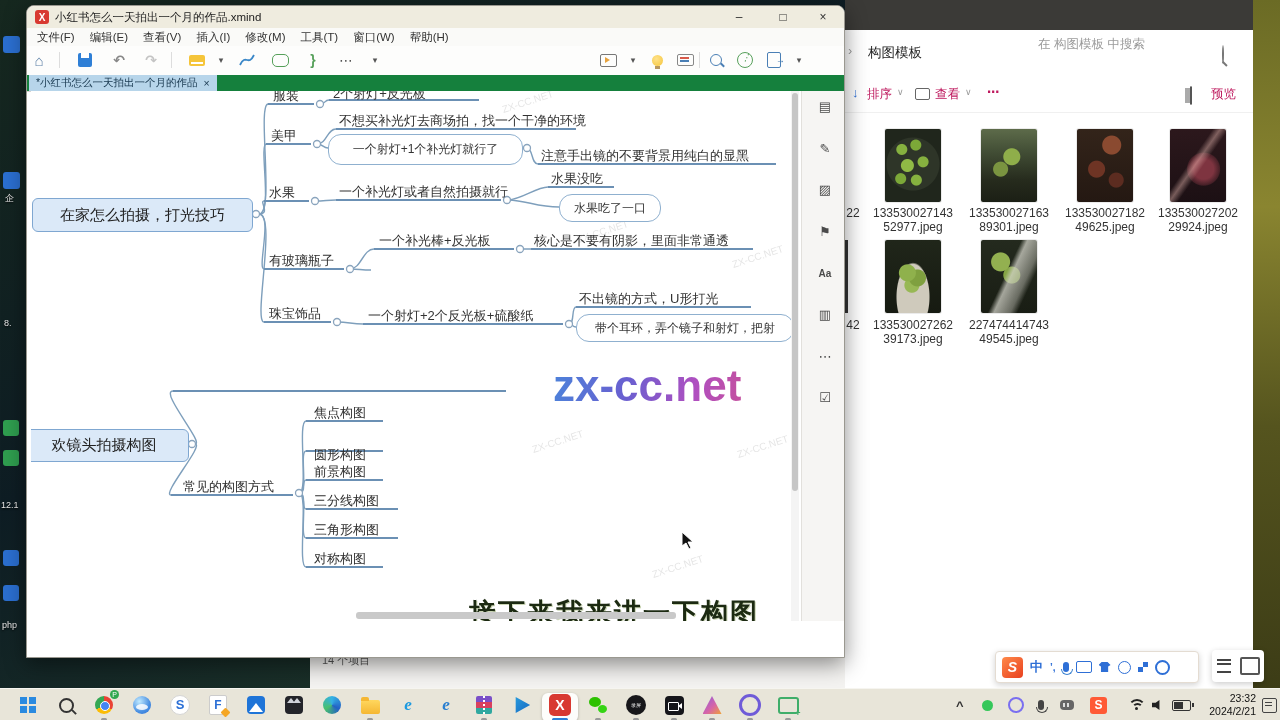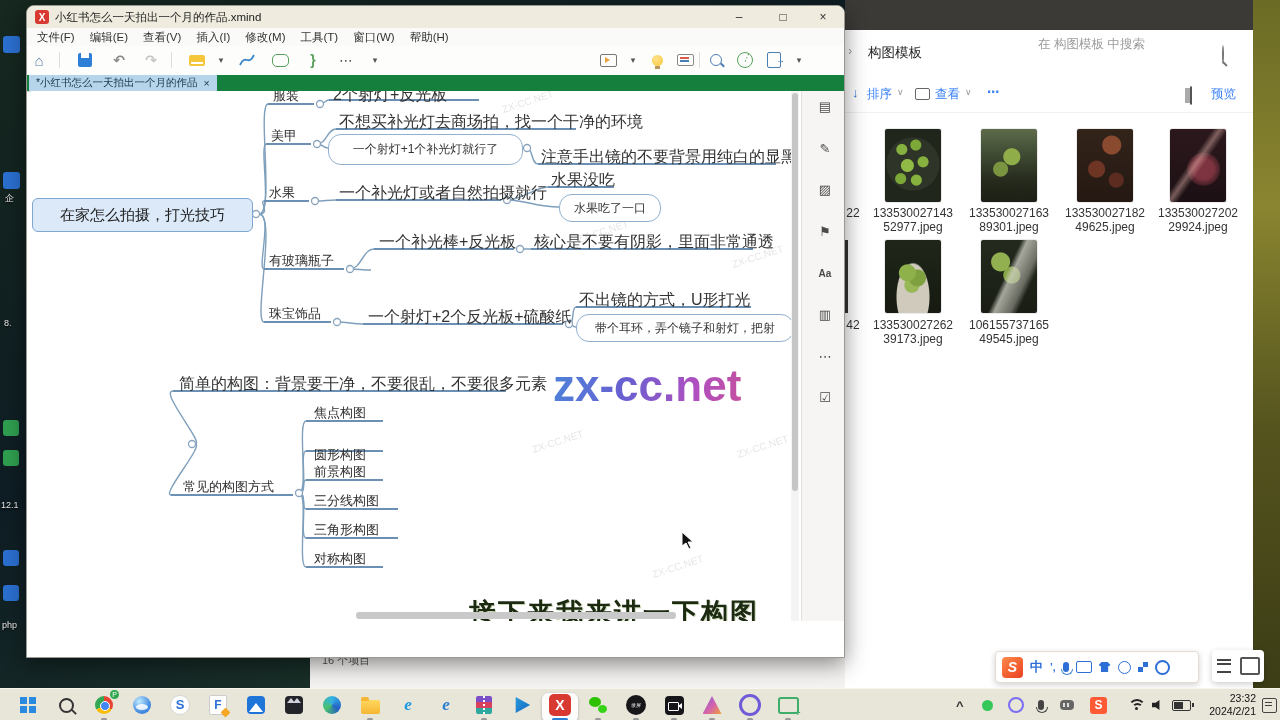--- a/index.html
+++ b/index.html
@@ -22,21 +22,21 @@
   .ti{position:absolute;top:5px;width:20px;height:18px;display:flex;align-items:center;justify-content:center;font-size:14px;color:#666}
   .tsep{position:absolute;top:6px;width:1px;height:16px;background:#ddd}
   #xtabs{left:0;top:69px;right:0;height:16px;background:#15803d;border-bottom:1px solid #d8d6d2}
   #dtab{position:absolute;left:2px;top:0;height:16px;background:#b7d5ea;display:flex;align-items:center;gap:6px;
         padding:0 7px;font-size:10.5px;color:#17374e}
   
   #canvas{left:4px;top:85px;width:770px;height:530px;background:#fff;overflow:hidden}
   .root{position:absolute;background:#dbe9f8;border:1.5px solid #7fa7d1;border-radius:6px;color:#222;
         font-size:15px;display:flex;align-items:center;justify-content:center;white-space:nowrap}
   .bl{position:absolute;font-size:13px;color:#2e2e2e;white-space:nowrap}
-  .bs{position:absolute;font-size:16px;color:#333;white-space:nowrap}
+  .bs{position:absolute;font-size:13px;color:#333;white-space:nowrap}
   .mbox{position:absolute;border:1.4px solid #8fb0cf;border-radius:13px;background:#fff;font-size:12px;color:#333;
         display:flex;align-items:center;justify-content:center;white-space:nowrap}
   .wm-tile{position:absolute;font-size:10px;color:rgba(110,110,110,.18);transform:rotate(-18deg);white-space:nowrap}
   .grad{background:linear-gradient(100deg,#4f7fd9 5%,#6a5fd0 40%,#b04fc0 75%,#c4509e 100%);
         -webkit-background-clip:text;background-clip:text;color:transparent;font-weight:bold;white-space:nowrap}
   #vscroll{position:absolute;left:760px;top:0;width:8px;height:530px;background:#f4f4f4}
   #vthumb{position:absolute;left:1px;top:2px;width:6px;height:398px;background:#c6c6c6;border-radius:3px}
   #hthumb{position:absolute;left:325px;top:521px;width:320px;height:7px;background:#c9c9c9;border-radius:3px}
   #subtt{position:absolute;left:438px;top:504px;font-size:27px;font-weight:900;color:#1c2a12;letter-spacing:2px;
          text-shadow:1px 1px 0 rgba(160,180,120,.55);white-space:nowrap}
@@ -48,21 +48,21 @@
   #xfoot .blue{position:absolute;left:0;bottom:0;width:100%;height:2px;background:#4a90c8}
   .fi{position:absolute;top:3px;font-size:11px;color:#555}
   #xstatus{left:0;top:636px;right:0;height:15px;background:#f3f1ed;font-size:10.5px;color:#666;border-top:1px solid #e2e0dc}
   .funnel{width:0;height:0;border-left:5px solid transparent;border-right:5px solid transparent;border-top:6px solid #aaa;position:relative}
   .funnel::after{content:"";position:absolute;left:-1px;top:-1px;width:2px;height:7px;background:#aaa}
   
   #darktop{left:845px;top:0;width:408px;height:30px;background:#3b3a37}
   #rpanel{left:845px;top:30px;width:408px;height:658px;background:#fff}
   #rphead{position:absolute;left:0;top:0;width:100%;height:46px;border-bottom:1px solid #ededed;background:#fff}
   #rptool{position:absolute;left:0;top:46px;width:100%;height:36px;border-bottom:1px solid #f0f0f0;background:#fff}
-  .ptxt{font-size:12.5px;color:#3b82f6}
+  .ptxt{font-size:12.5px;color:#be185d}
   .gray{color:#9a9a9a}
   .mag{width:11px;height:11px;border:1.5px solid #777;border-radius:50%;position:relative}
   .mag::after{content:"";position:absolute;width:6px;height:1.5px;background:#777;transform:rotate(45deg);right:-5px;bottom:-1px}
   .thumb{position:absolute;width:56px;height:73px;border-radius:2px;box-shadow:0 0 0 1px rgba(0,0,0,.08)}
   .flabel{position:absolute;width:96px;font-size:12px;color:#333;text-align:center;line-height:14px}
   .t1{background:radial-gradient(circle at 30% 28%,#86b13f 0 5px,transparent 6px),radial-gradient(circle at 55% 22%,#7ca838 0 5px,transparent 6px),radial-gradient(circle at 68% 45%,#86b13f 0 5px,transparent 6px),radial-gradient(circle at 40% 50%,#90ba45 0 6px,transparent 7px),radial-gradient(circle at 28% 68%,#7ca838 0 5px,transparent 6px),radial-gradient(circle at 56% 70%,#86b13f 0 5px,transparent 6px),radial-gradient(circle at 50% 48%,#2e3528 0 26px,#20261c 27px);background-color:#20261c}
   .t2{background:radial-gradient(circle at 55% 38%,#8fae4a 0 8px,transparent 9px),radial-gradient(circle at 35% 55%,#7a9440 0 7px,transparent 8px),linear-gradient(180deg,#5d6b4a 0%,#434f36 30%,#262b1d 70%,#1b1f15 100%)}
   .t3{background:radial-gradient(circle at 62% 22%,#8a4a30 0 9px,transparent 10px),radial-gradient(circle at 35% 55%,#6e3424 0 8px,transparent 9px),radial-gradient(circle at 70% 70%,#5c2c20 0 7px,transparent 8px),linear-gradient(180deg,#33241a,#241812)}
   .t4{background:linear-gradient(125deg,transparent 40%,rgba(255,205,195,.4) 47%,transparent 55%),radial-gradient(circle at 60% 55%,#7e3440 0 10px,rgba(126,52,64,.4) 16px,transparent 17px),linear-gradient(180deg,#2c181c,#1c1014)}
   .t5{background:radial-gradient(circle at 40% 45%,#8fb14c 0 8px,transparent 9px),radial-gradient(circle at 58% 52%,#7fa03f 0 8px,transparent 9px),radial-gradient(circle at 48% 62%,#98b855 0 7px,transparent 8px),radial-gradient(ellipse at 50% 78%,#cfcabc 0 16px,transparent 17px),linear-gradient(180deg,#20261a,#161a11)}
@@ -183,21 +183,21 @@
 <div class="dtxt abs" style="left:5px;top:192px">企</div>
 <div class="dtxt abs" style="left:4px;top:318px">8.</div>
 <div class="dico abs" style="left:3px;top:420px;width:16px;height:16px;background:#2f9e4f"></div>
 <div class="dico abs" style="left:3px;top:450px;width:16px;height:16px;background:#2f9e4f"></div>
 <div class="dtxt abs" style="left:1px;top:500px">12.1</div>
 <div class="dico abs" style="left:3px;top:550px;width:16px;height:16px;background:#2b6fd0"></div>
 <div class="dico abs" style="left:3px;top:585px;width:16px;height:16px;background:#2b6fd0"></div>
 <div class="dtxt abs" style="left:2px;top:620px">php</div>
 
 <div id="estrip" class="abs">
-  <span class="abs" style="left:12px;top:6px">16 个项目</span>
+  <span class="abs" style="left:12px;top:6px">14 个项目</span>
 </div>
 
 <div id="rpanel" class="abs">
   <div id="rphead">
     <span class="abs ptxt gray" style="left:3px;top:14px">›</span>
     <span class="abs" style="left:23px;top:14px;font-size:13.5px;color:#222">构图模板</span>
     <span class="abs ptxt gray" style="left:193px;top:6px">在 构图模板 中搜索</span>
     <span class="abs mag" style="left:377px;top:16px"></span>
   </div>
   <div id="rptool">
@@ -238,21 +238,21 @@
     <div>29924.jpeg</div>
   </div>
 
   <div class="thumb t5" style="left:40px;top:210px"></div>
   <div class="flabel" style="left:20px;top:288px">
     <div>133530027262</div>
     <div>39173.jpeg</div>
   </div>
   <div class="thumb t6" style="left:136px;top:210px"></div>
   <div class="flabel" style="left:116px;top:288px">
-    <div>106155737165</div>
+    <div>227474414743</div>
     <div>49545.jpeg</div>
   </div>
 </div>
 
 <div id="xwin" class="abs">
   <div id="xtitle" class="abs">
     <span class="xlogo">X</span>
     <span class="ttxt">小红书怎么一天拍出一个月的作品.xmind</span>
     <span class="wctl" style="right:88px">–</span>
     <span class="wctl" style="right:44px">□</span>
@@ -410,21 +410,21 @@
     <div class="bs" style="left:520px;top:79px">水果没吃</div>
     <div class="mbox" style="left:528px;top:103px;width:100px;height:26px">水果吃了一口</div>
     <div class="bl" style="left:238px;top:161px">有玻璃瓶子</div>
     <div class="bs" style="left:348px;top:141px">一个补光棒+反光板</div>
     <div class="bs" style="left:503px;top:141px">核心是不要有阴影，里面非常通透</div>
     <div class="bl" style="left:238px;top:214px">珠宝饰品</div>
     <div class="bs" style="left:337px;top:216px">一个射灯+2个反光板+硫酸纸</div>
     <div class="bs" style="left:548px;top:199px">不出镜的方式，U形打光</div>
     <div class="mbox" style="left:545px;top:223px;width:216px;height:26px">带个耳环，弄个镜子和射灯，把射</div>
 
-    <div class="bs" style="left:148px;top:283px">简单的构图：背景要干净，不要很乱，不要很多元素</div>
+    <div class="root" style="left:-12px;top:338px;width:168px;height:31px">欢镜头拍摄构图</div>
     <div class="bl" style="left:152px;top:387px">常见的构图方式</div>
     <div class="bl" style="left:283px;top:313px">焦点构图</div>
     <div class="bl" style="left:283px;top:355px">圆形构图</div>
     <div class="bl" style="left:283px;top:372px">前景构图</div>
     <div class="bl" style="left:283px;top:401px">三分线构图</div>
     <div class="bl" style="left:283px;top:430px">三角形构图</div>
     <div class="bl" style="left:283px;top:459px">对称构图</div>
 
     <div class="grad abs" style="left:522px;top:270px;font-size:44px">zx-cc.net</div>
 

